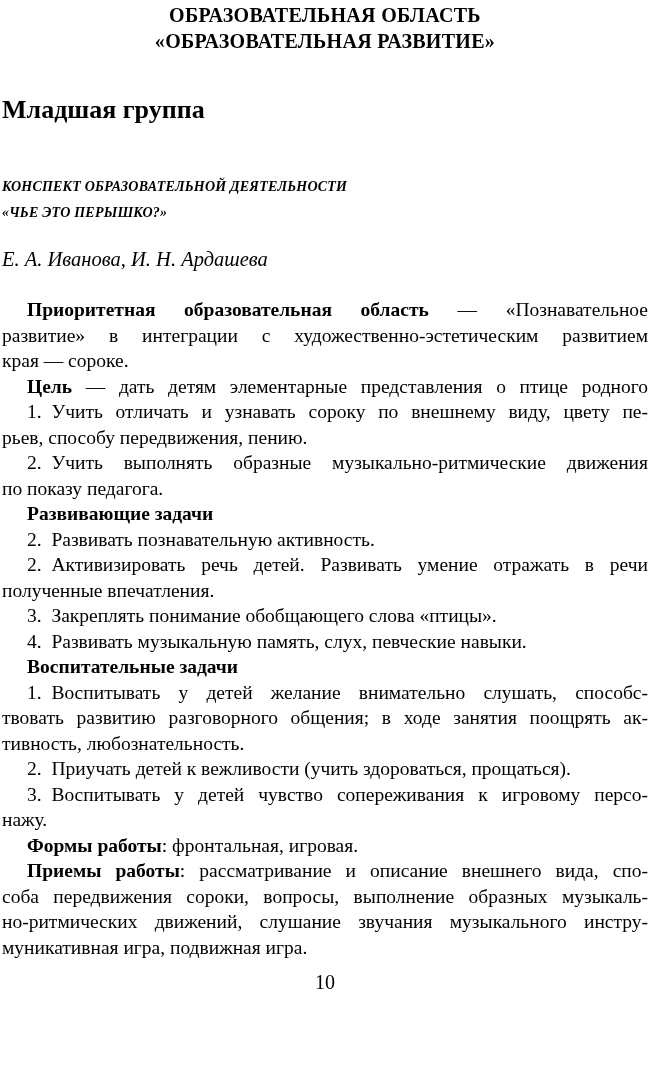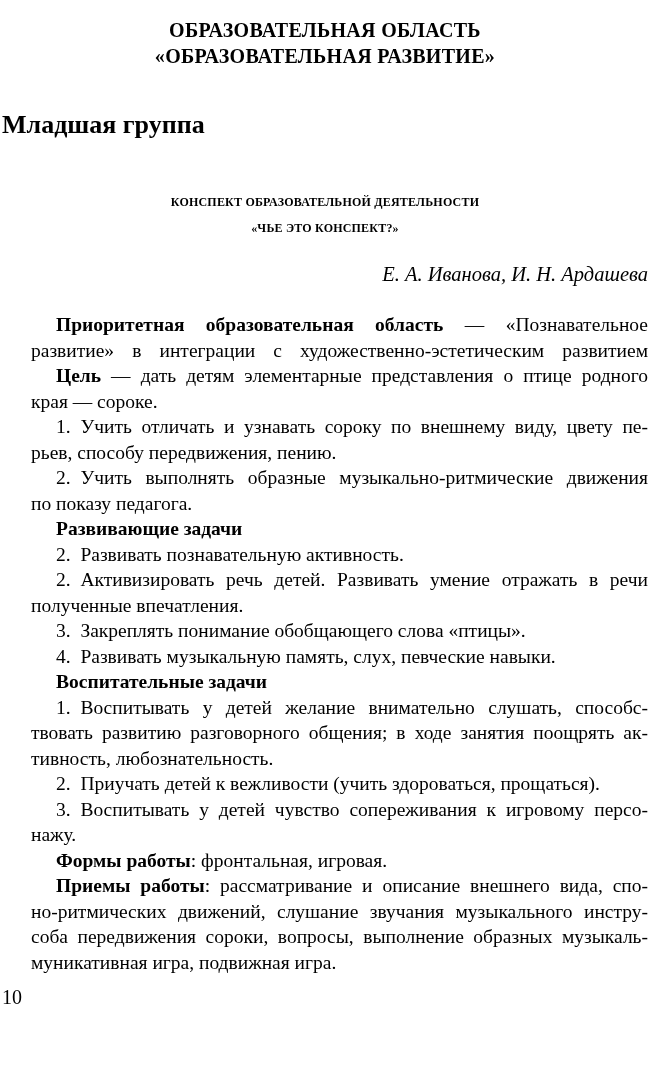--- a/index.html
+++ b/index.html
@@ -6,115 +6,114 @@
   body {
     width: 651px; height: 1072px;
     background: #ffffff;
     color: #000000;
     font-family: "Liberation Serif", "DejaVu Serif", serif;
     overflow: hidden;
   }
   .page {
     box-sizing: border-box;
     width: 651px; height: 1072px;
-    padding: 17px 3px 0 2px;
+    padding: 2px 3px 0 2px;
     overflow: hidden;
   }
   .section-title {
     font-weight: bold;
     font-size: 20px;
     line-height: 26px;
     text-align: center;
     letter-spacing: 0.3px;
   }
   .group-title {
     margin: 41px 0 0 0;
     font-weight: bold;
     font-size: 26px;
     line-height: 30px;
     text-align: left;
   }
   .lesson-title {
     margin: 49px 0 0 0;
     font-weight: bold;
-    font-size: 12px;
+    font-size: 14px;
     line-height: 26px;
-    text-align: center;
     letter-spacing: 0.2px;
+    font-style: italic;
   }
   .authors {
     margin: 20px 0 0 0;
     font-style: italic;
     font-size: 20.5px;
     line-height: 26px;
-    text-align: right;
+    text-align: left;
   }
   .body-text {
     margin-top: 25px;
     font-size: 19.5px;
     line-height: 25.5px;
-    margin-left: 29px;
   }
   .line {
     text-align: justify;
     text-justify: inter-word;
     text-align-last: left;
   }
   .line.jfull { text-align-last: justify; }
   .line.indent { text-indent: 25px; }
   .page-number {
     margin-top: 10px;
     font-size: 20px;
     line-height: 24px;
-    text-align: left;
+    text-align: center;
   }
 </style>
 </head>
 <body>
 
 <div class="page">
 
   <div class="section-title">
     <div>ОБРАЗОВАТЕЛЬНАЯ ОБЛАСТЬ</div>
     <div>«ОБРАЗОВАТЕЛЬНАЯ РАЗВИТИЕ»</div>
   </div>
 
   <div class="group-title">Младшая группа</div>
 
   <div class="lesson-title">
     <div>КОНСПЕКТ ОБРАЗОВАТЕЛЬНОЙ ДЕЯТЕЛЬНОСТИ</div>
-    <div>«ЧЬЕ ЭТО КОНСПЕКТ?»</div>
+    <div>«ЧЬЕ ЭТО ПЕРЫШКО?»</div>
   </div>
 
   <div class="authors">Е. А. Иванова, И. Н. Ардашева</div>
 
   <div class="body-text" id="body-text">
       <div class="line indent jfull"><b>Приоритетная образовательная область</b><span> — «Познавательное</span></div>
       <div class="line jfull"><span>развитие» в интеграции с художественно-эстетическим развитием</span></div>
+      <div class="line"><span>края — сороке.</span></div>
       <div class="line indent jfull"><b>Цель</b><span> — дать детям элементарные представления о птице родного</span></div>
-      <div class="line"><span>края — сороке.</span></div>
       <div class="line indent jfull"><span>1. Учить отличать и узнавать сороку по внешнему виду, цвету пе-</span></div>
       <div class="line"><span>рьев, способу передвижения, пению.</span></div>
       <div class="line indent jfull"><span>2. Учить выполнять образные музыкально-ритмические движения</span></div>
       <div class="line"><span>по показу педагога.</span></div>
       <div class="line indent"><b>Развивающие задачи</b></div>
       <div class="line indent"><span>2. Развивать познавательную активность.</span></div>
       <div class="line indent jfull"><span>2. Активизировать речь детей. Развивать умение отражать в речи</span></div>
       <div class="line"><span>полученные впечатления.</span></div>
       <div class="line indent"><span>3. Закреплять понимание обобщающего слова «птицы».</span></div>
       <div class="line indent"><span>4. Развивать музыкальную память, слух, певческие навыки.</span></div>
       <div class="line indent"><b>Воспитательные задачи</b></div>
       <div class="line indent jfull"><span>1. Воспитывать у детей желание внимательно слушать, способс-</span></div>
       <div class="line jfull"><span>твовать развитию разговорного общения; в ходе занятия поощрять ак-</span></div>
       <div class="line"><span>тивность, любознательность.</span></div>
       <div class="line indent"><span>2. Приучать детей к вежливости (учить здороваться, прощаться).</span></div>
       <div class="line indent jfull"><span>3. Воспитывать у детей чувство сопереживания к игровому персо-</span></div>
       <div class="line"><span>нажу.</span></div>
       <div class="line indent"><b>Формы работы</b><span>: фронтальная, игровая.</span></div>
       <div class="line indent jfull"><b>Приемы работы</b><span>: рассматривание и описание внешнего вида, спо-</span></div>
+      <div class="line jfull"><span>соба передвижения сороки, вопросы, выполнение образных музыкаль-</span></div>
       <div class="line jfull"><span>но-ритмических движений, слушание звучания музыкального инстру-</span></div>
-      <div class="line jfull"><span>соба передвижения сороки, вопросы, выполнение образных музыкаль-</span></div>
       <div class="line"><span>муникативная игра, подвижная игра.</span></div>
     </div>
 
   <div class="page-number">10</div>
 
 </div>
 
 </body></html>

